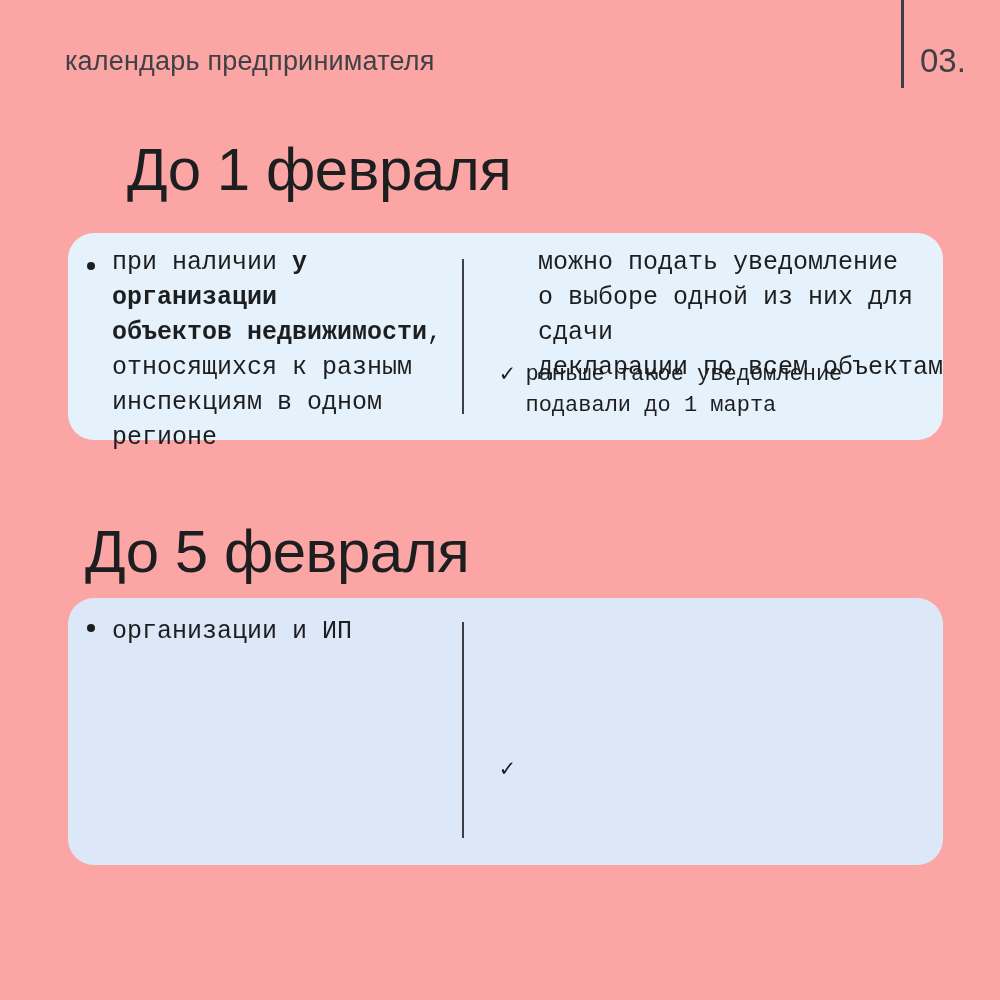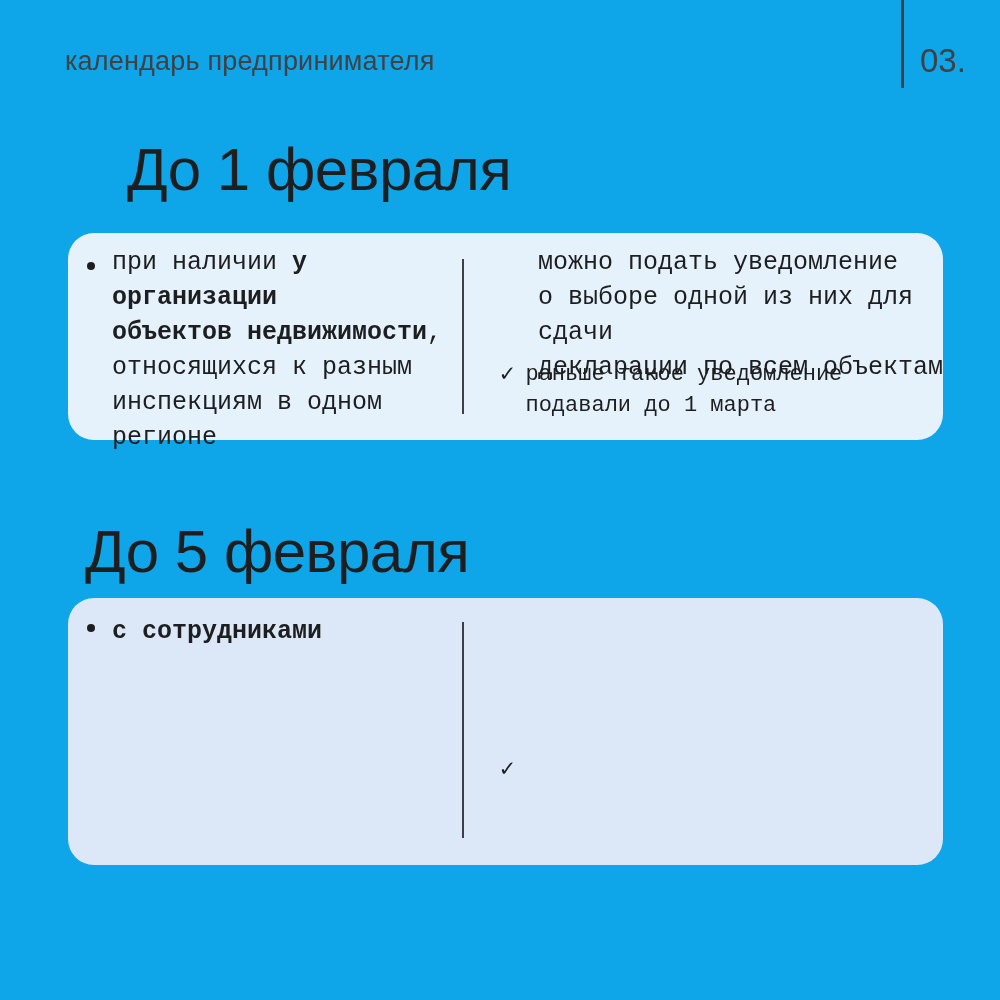--- a/index.html
+++ b/index.html
@@ -6,21 +6,21 @@
   html, body { width: 1000px; height: 1000px; }
   body {
     background: #ffffff;
     font-family: "Liberation Sans", "DejaVu Sans", sans-serif;
     color: var(--text, #1d1e20);
   }
   .page {
     position: relative;
     width: 1000px;
     height: 1000px;
-    background: #0ea5e9;
+    background: #fca5a5;
     overflow: hidden;
   }
 
   
   .header-title {
     position: absolute;
     left: 65px; top: 46px;
     font-size: 27px;
     letter-spacing: 0.2px;
     color: var(--header_text, #3f4145);
@@ -151,20 +151,21 @@
       <span class="check">✓</span>
       <span class="note-text">раньше такое уведомление
 подавали до 1 марта</span>
     </div>
   </div>
 
   <div class="section-heading h1b">До 5 февраля</div>
 
   <div class="card card2">
     <span class="bullet b2"></span>
-    <div class="left-text lt2"><span class="seg-bold">с сотрудниками</span></div>
+    <div class="left-text lt2"><span>организации и ИП
+</span></div>
     <div class="divider d2"></div>
     <div class="note n2">
       <span class="check">✓</span>
     </div>
   </div>
 
 </div>
 
 </body></html>

